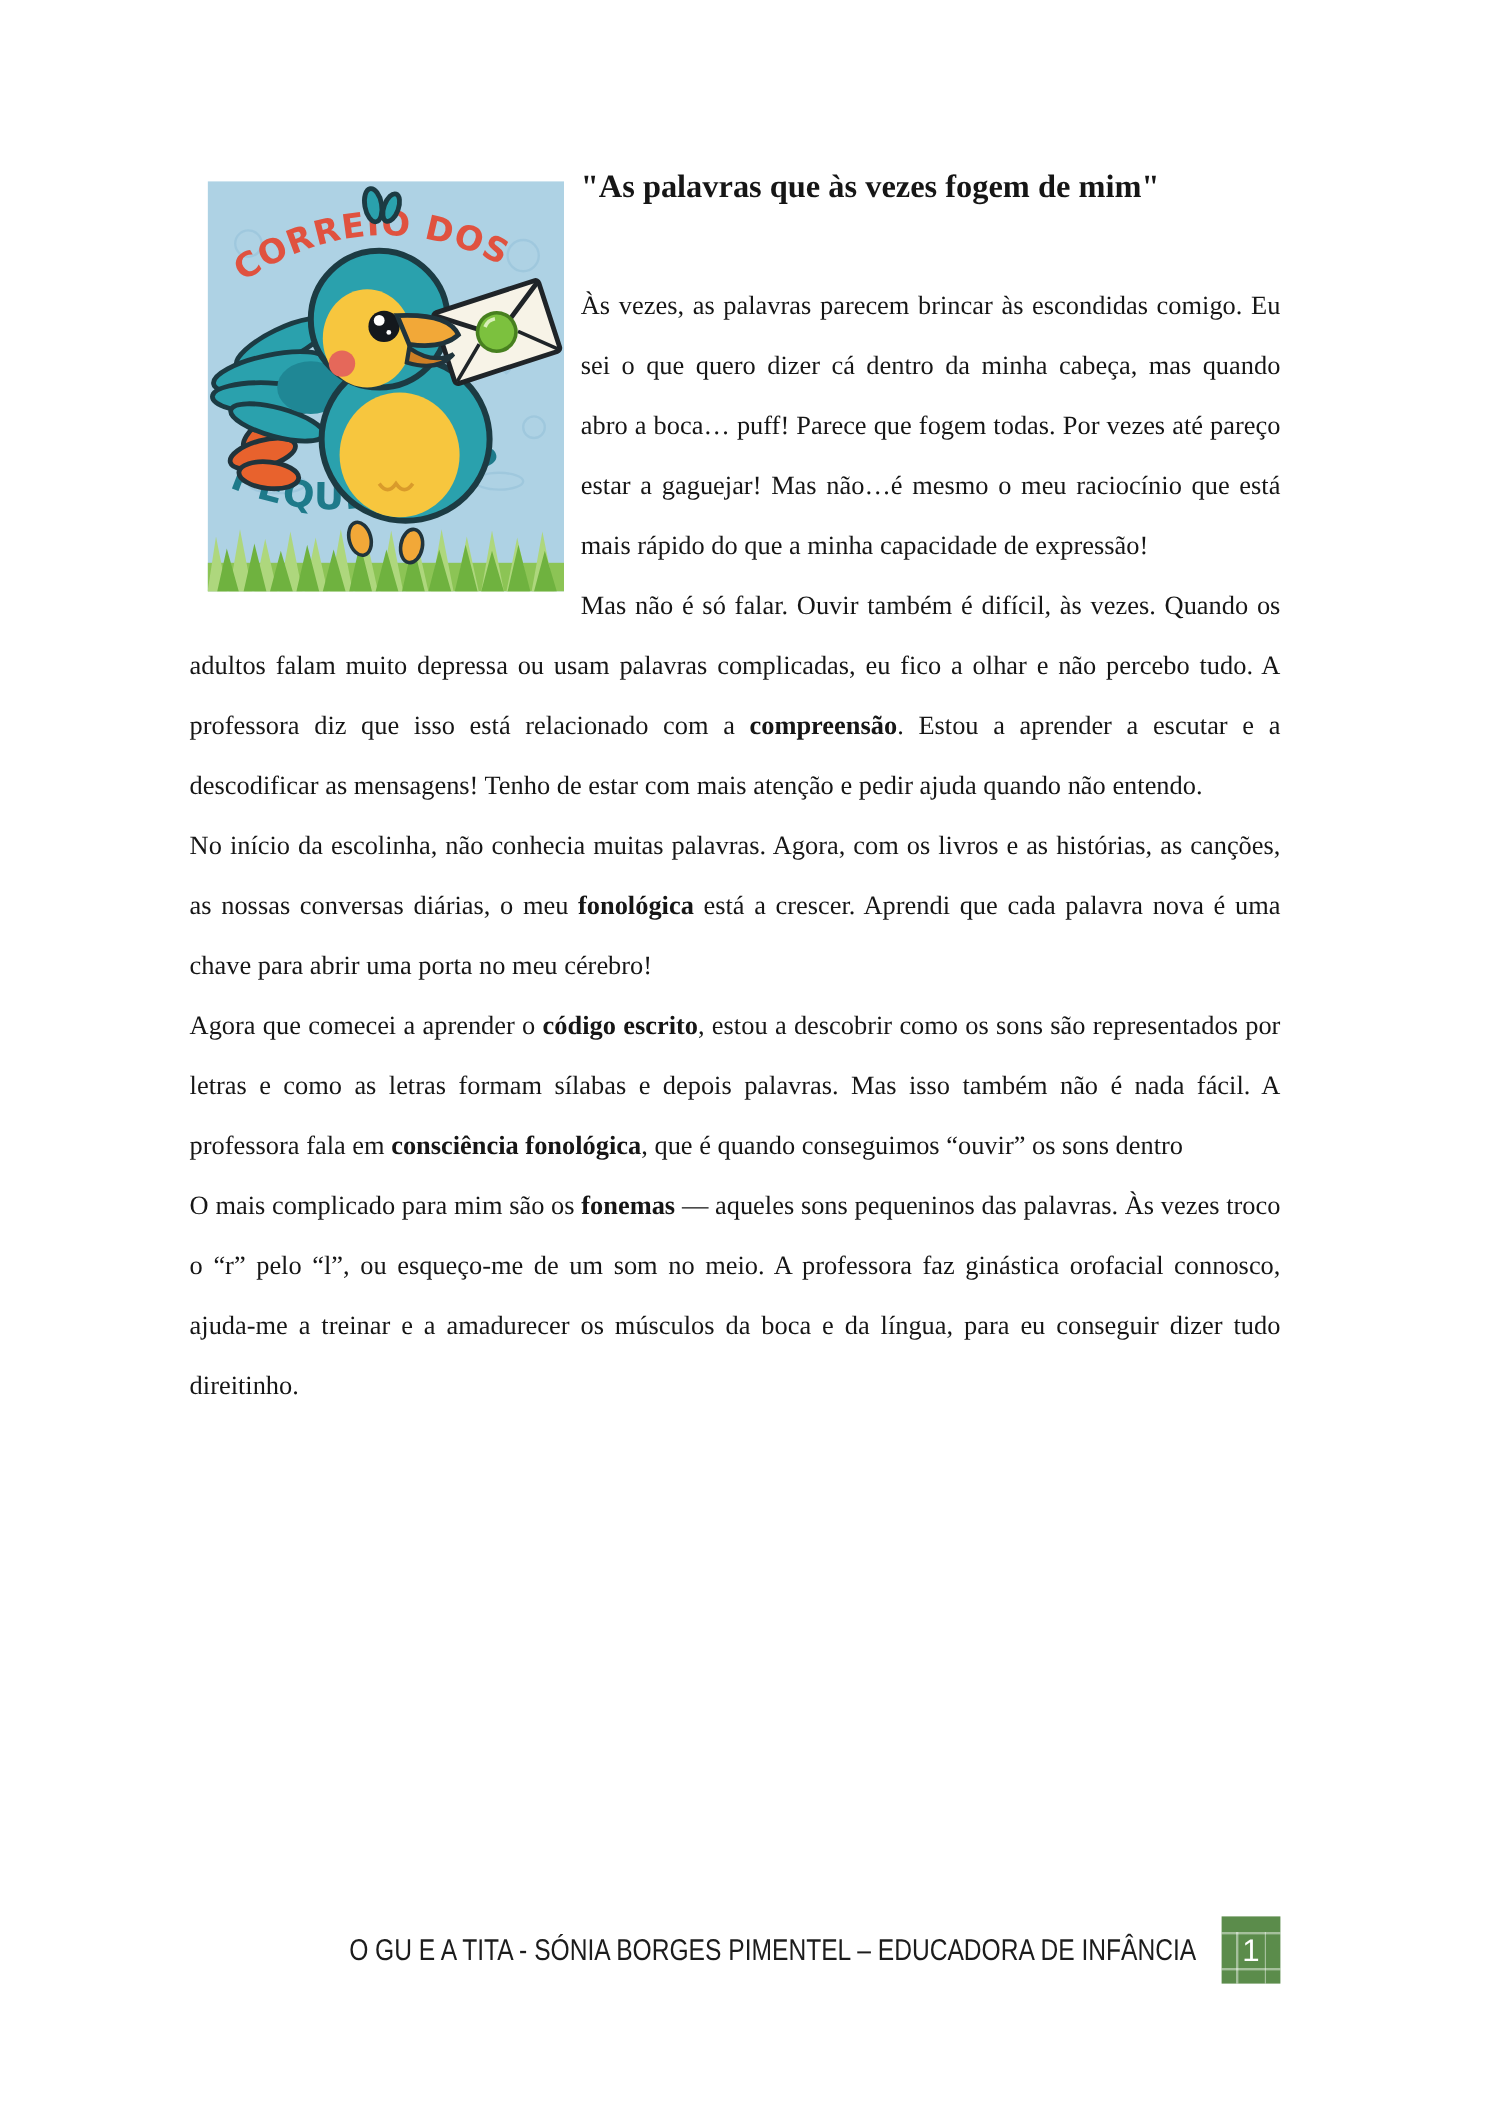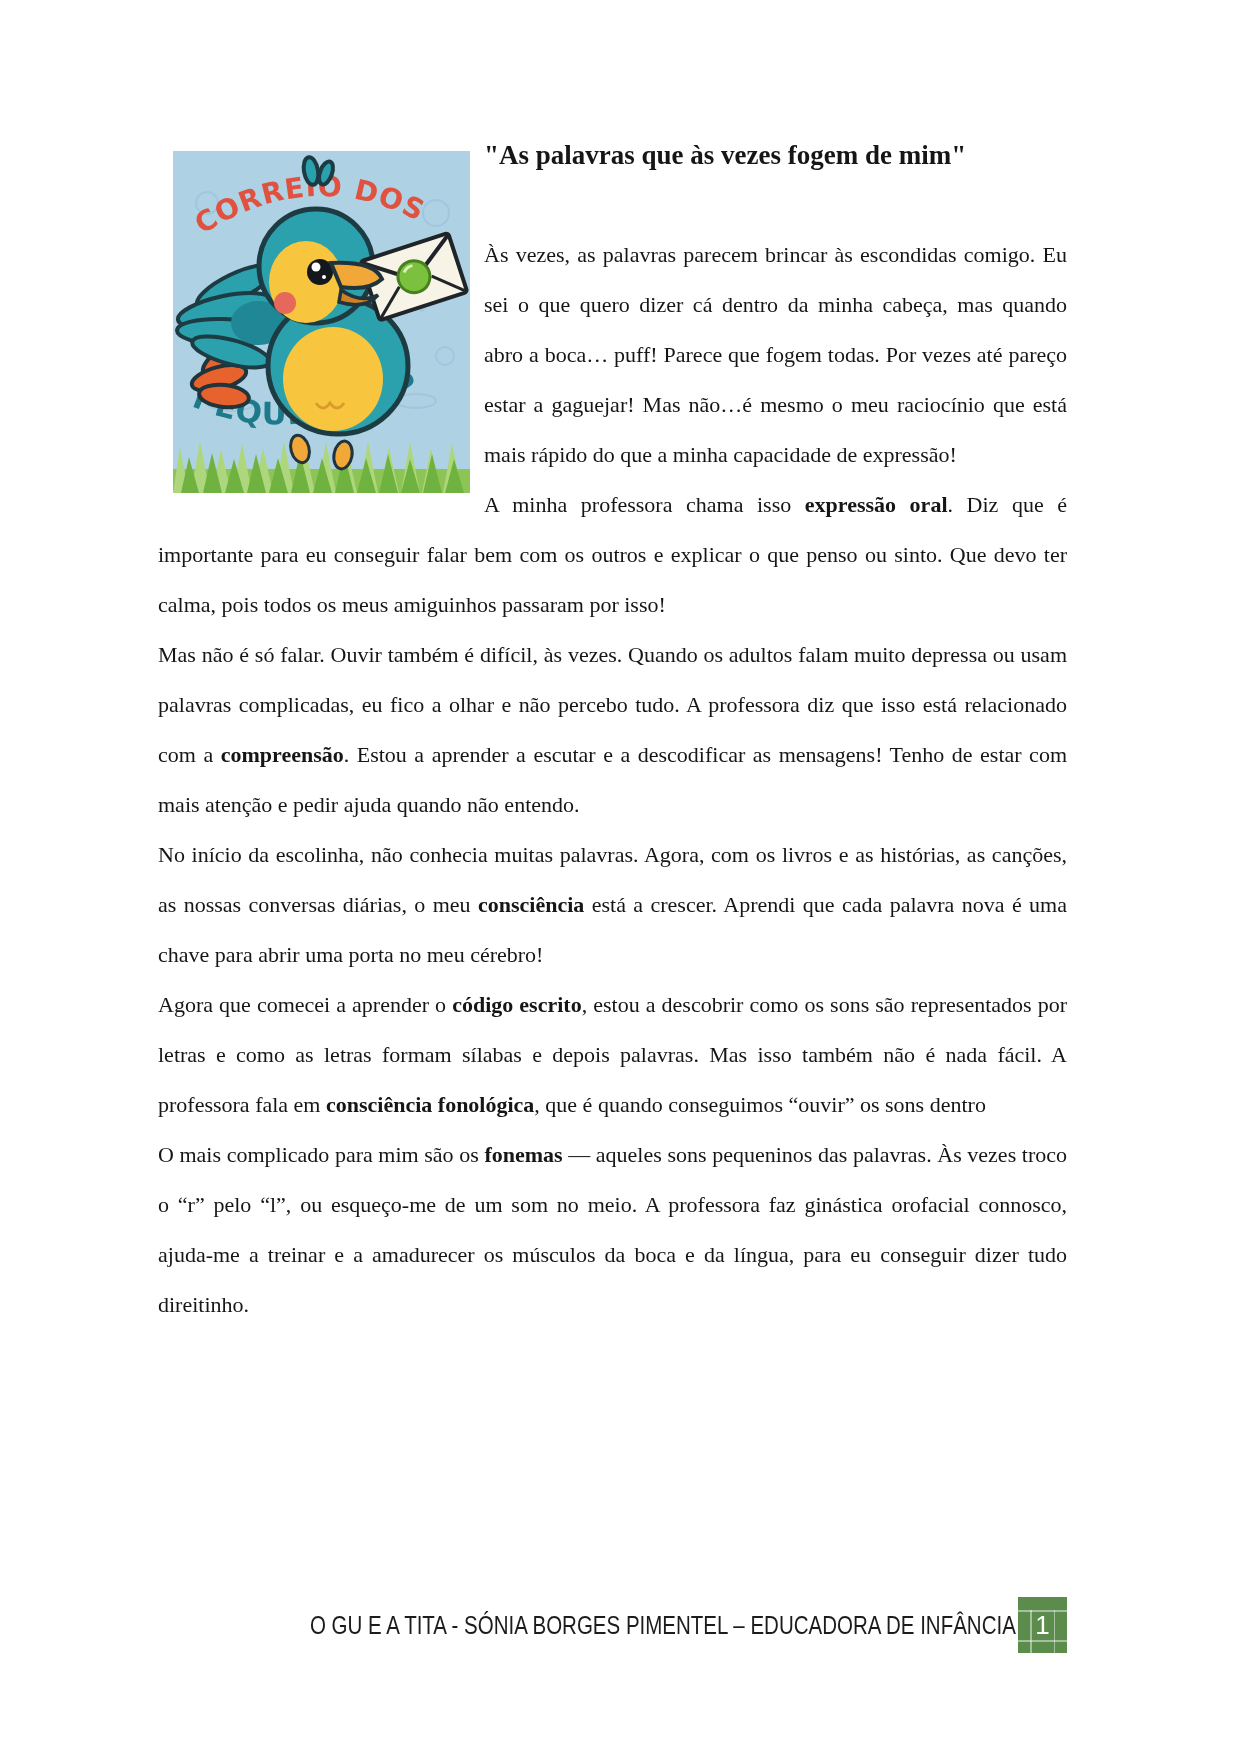--- a/index.html
+++ b/index.html
@@ -21,21 +21,21 @@
     margin:0 0 50px 0; padding:0;
   }
   .para {
     margin:0; padding:0;
     font-size:22px; line-height:50px;
     text-align:justify;
   }
   .para strong { font-weight:bold; }
   .footer {
     position:absolute; left:158px; top:1597px; width:909px; height:56px;
-    display:flex; align-items:center; justify-content:flex-end; gap:2px;
+    display:flex; align-items:center; justify-content:flex-end; gap:21px;
   }
   .footer-text {
     font-family:"Liberation Sans", sans-serif;
     font-size:25px; color:#1c1c1c; white-space:nowrap;
     transform:scaleX(0.82); transform-origin:right center;
     letter-spacing:0px;
   }
   .page-badge {
     position:relative; width:49px; height:56px; flex:0 0 auto;
     display:flex; align-items:center; justify-content:center;
@@ -144,23 +144,22 @@
             <ellipse cx="170" cy="304" rx="9" ry="14" transform="rotate(10 170 304)"></ellipse>
           </g>
         </g>
       </svg>
     </div>
 
     <h1 class="title">"As palavras que às vezes fogem de mim"</h1>
 
     <div>
         <p class="para"><span>Às vezes, as palavras parecem brincar às escondidas comigo. Eu sei o que quero dizer cá dentro da minha cabeça, mas quando abro a boca… puff! Parece que fogem todas. Por vezes até pareço estar a gaguejar! Mas não…é mesmo o meu raciocínio que está mais rápido do que a minha capacidade de expressão!</span></p>
-        <p class="para"><span>A minha professora chama isso </span><strong>expressão oral</strong><span>. Diz que é importante para eu conseguir falar bem com os outros e explicar o que penso ou sinto. Que devo ter calma, pois todos os meus amiguinhos passaram por isso!</span></p>
         <p class="para"><span>Mas não é só falar. Ouvir também é difícil, às vezes. Quando os adultos falam muito depressa ou usam palavras complicadas, eu fico a olhar e não percebo tudo. A professora diz que isso está relacionado com a </span><strong>compreensão</strong><span>. Estou a aprender a escutar e a descodificar as mensagens! Tenho de estar com mais atenção e pedir ajuda quando não entendo.</span></p>
-        <p class="para"><span>No início da escolinha, não conhecia muitas palavras. Agora, com os livros e as histórias, as canções, as nossas conversas diárias, o meu </span><strong>consciência</strong><span> está a crescer. Aprendi que cada palavra nova é uma chave para abrir uma porta no meu cérebro!</span></p>
+        <p class="para"><span>No início da escolinha, não conhecia muitas palavras. Agora, com os livros e as histórias, as canções, as nossas conversas diárias, o meu </span><strong>fonológica</strong><span> está a crescer. Aprendi que cada palavra nova é uma chave para abrir uma porta no meu cérebro!</span></p>
         <p class="para"><span>Agora que comecei a aprender o </span><strong>código escrito</strong><span>, estou a descobrir como os sons são representados por letras e como as letras formam sílabas e depois palavras. Mas isso também não é nada fácil. A professora fala em </span><strong>consciência fonológica</strong><span>, que é quando conseguimos “ouvir” os sons dentro</span></p>
         <p class="para"><span>O mais complicado para mim são os </span><strong>fonemas</strong><span> — aqueles sons pequeninos das palavras. Às vezes troco o “r” pelo “l”, ou esqueço-me de um som no meio. A professora faz ginástica orofacial connosco, ajuda-me a treinar e a amadurecer os músculos da boca e da língua, para eu conseguir dizer tudo direitinho.</span></p>
       </div>
 
   </div>
 
   <div class="footer">
     <span class="footer-text">O GU E A TITA - SÓNIA BORGES PIMENTEL – EDUCADORA DE INFÂNCIA</span>
     <span class="page-badge" style="background: rgb(91, 140, 75);">
       <span class="line line-h-top"></span>

